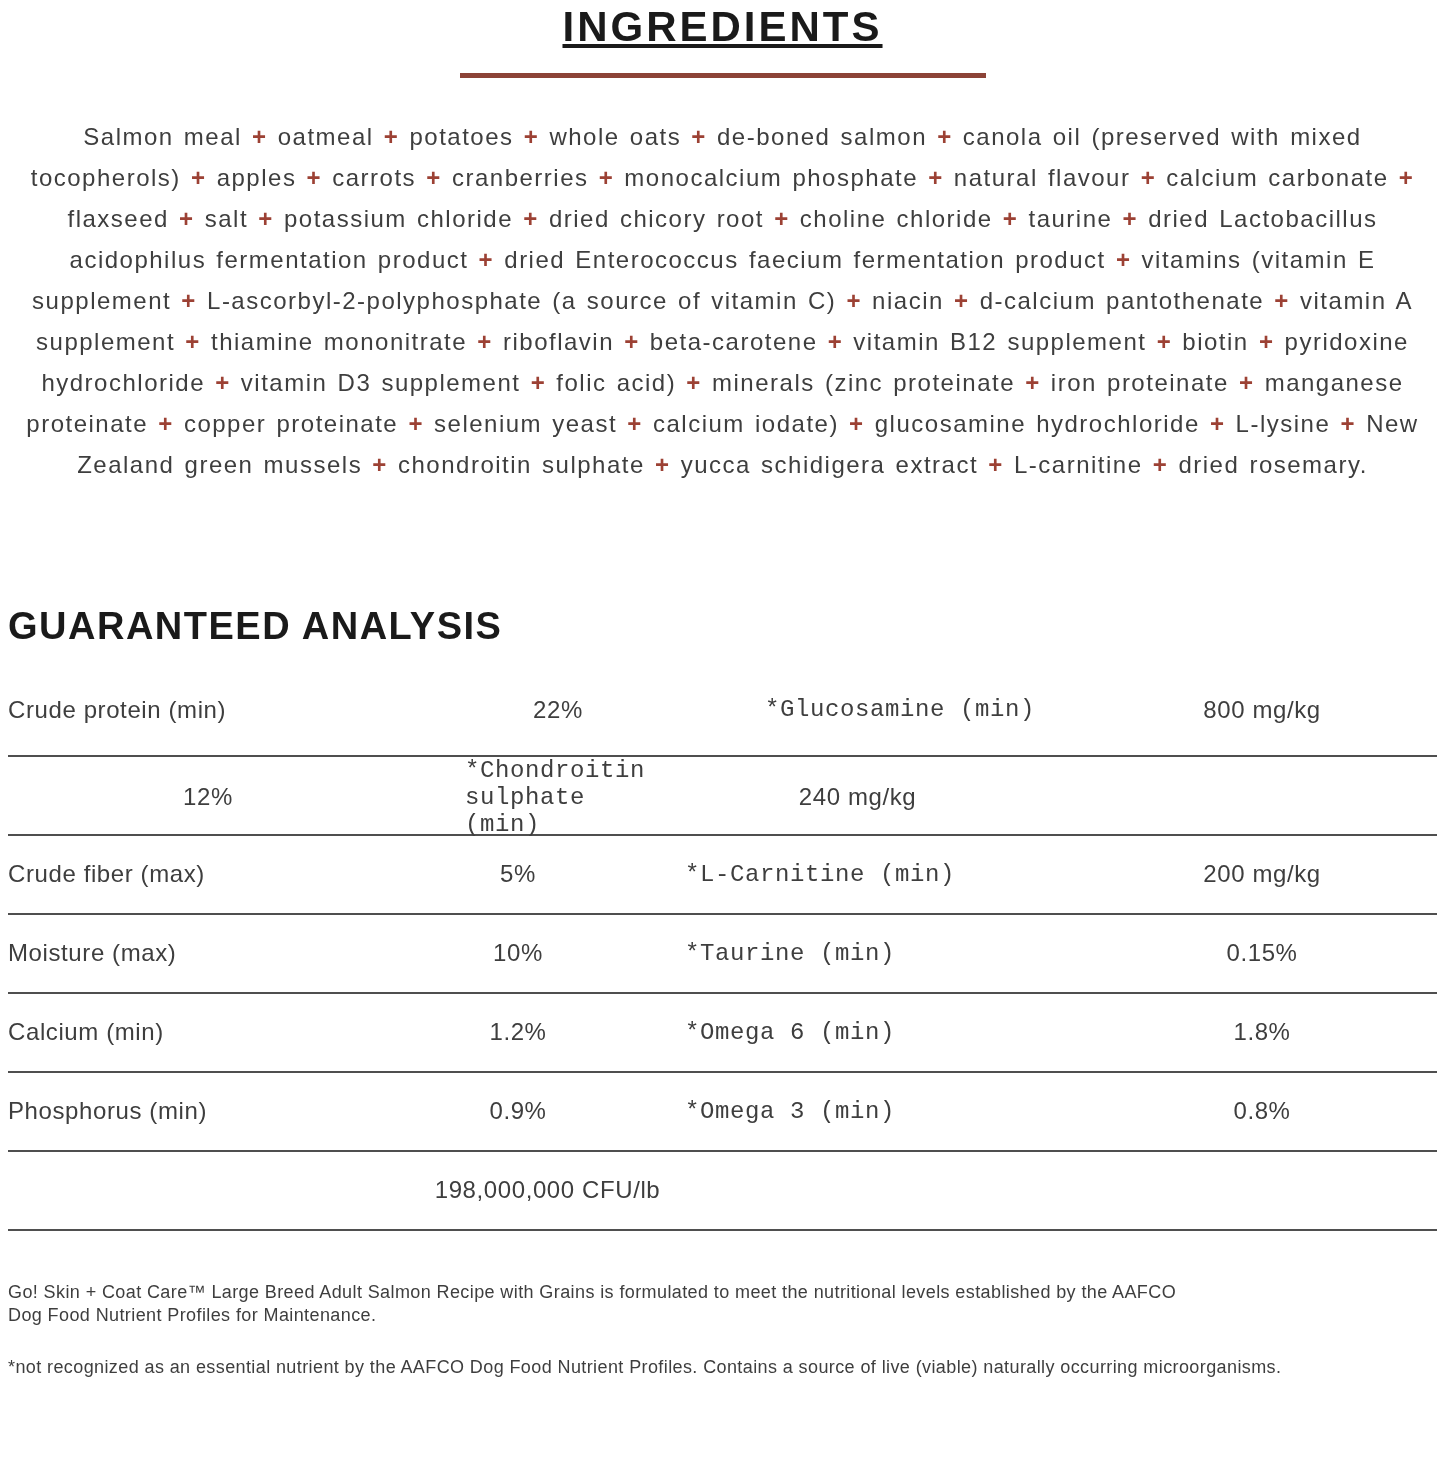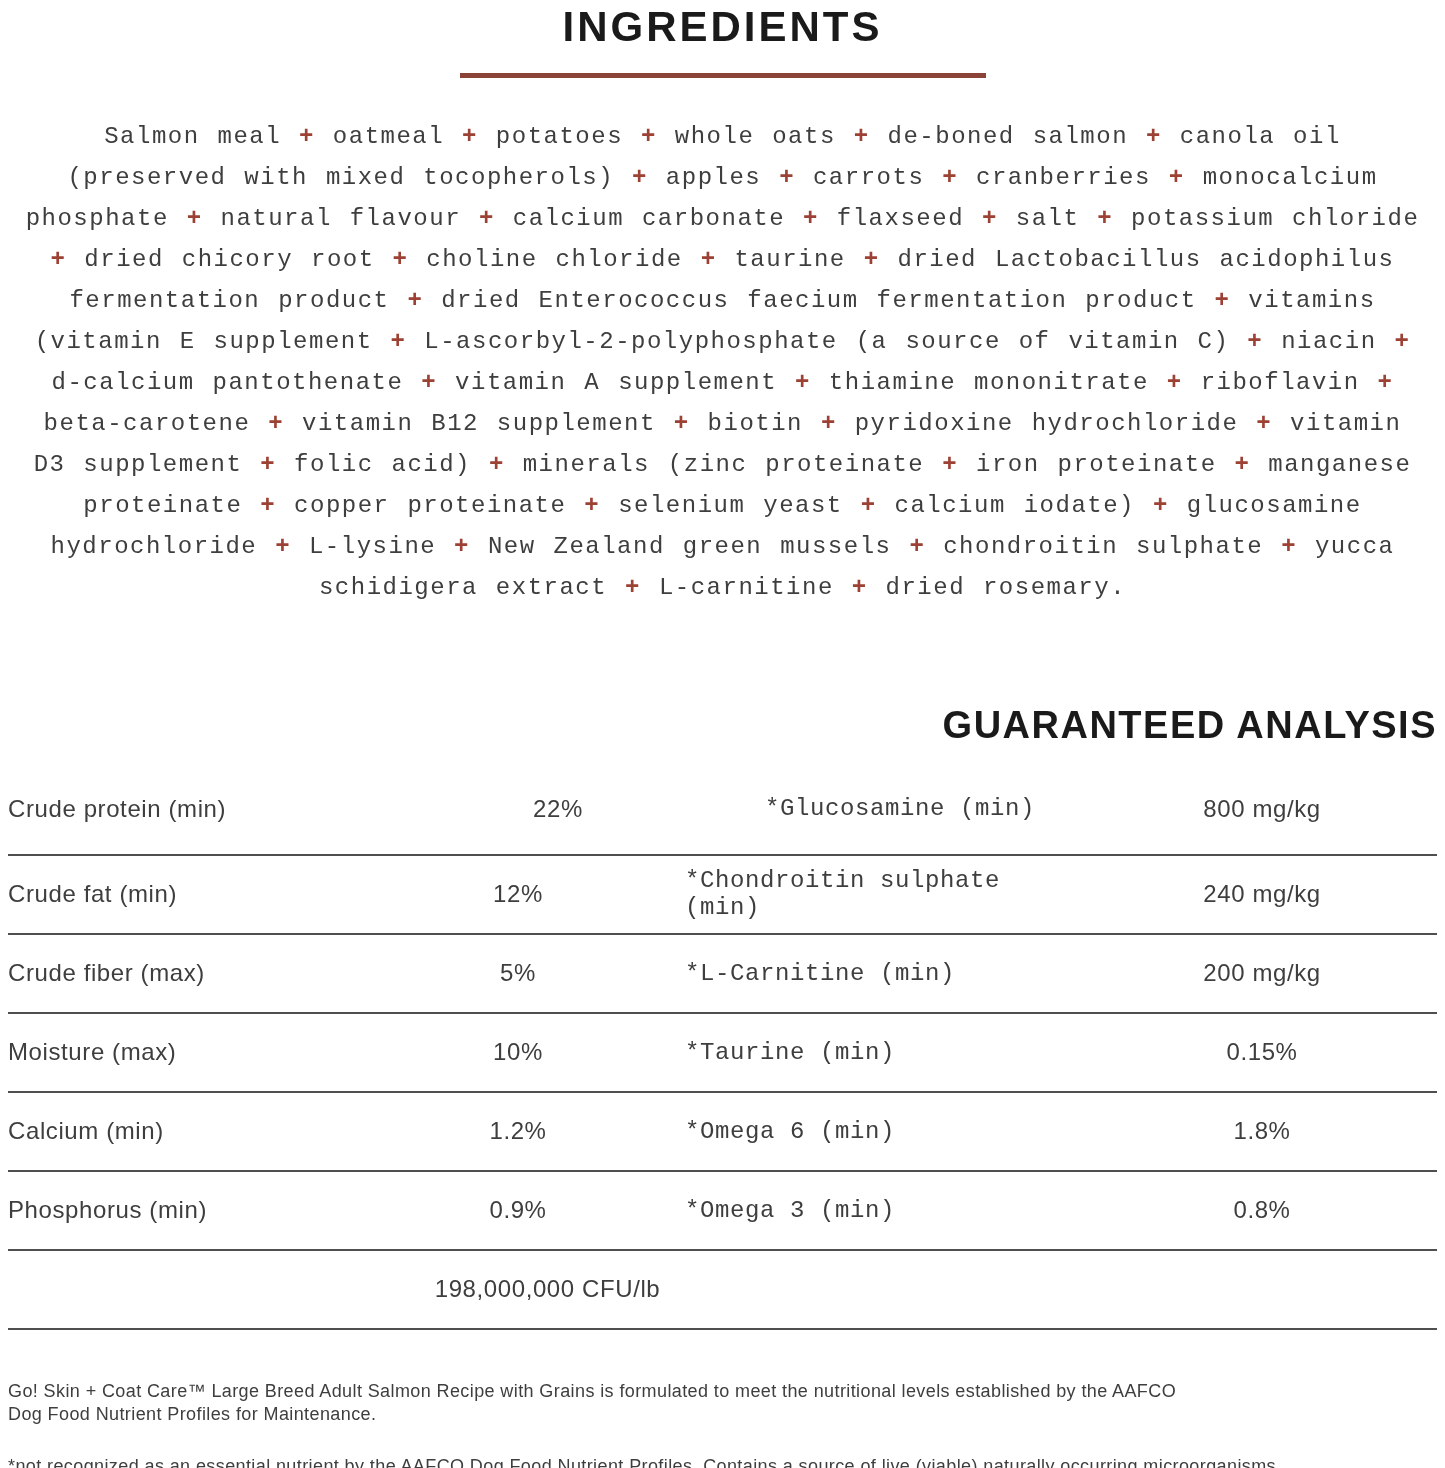--- a/index.html
+++ b/index.html
@@ -19,51 +19,51 @@
   .page{width:1445px;height:1468px;padding:6px 8px 0 8px;}
 
   
   .ing-title{
     font-size:42px;
     line-height:1;
     font-weight:700;
     letter-spacing:3px;
     color:var(--heading);
     text-align:center;
+    text-decoration:underline;
   }
   .ing-rule{
     width:526px;height:5px;
     background:var(--rule);
     margin:25px auto 0 auto;
   }
   .ing-text{
     margin:38px auto 13px auto;
     width:1396px;
     font-size:24px;
     line-height:41px;
     letter-spacing:1.5px;
     word-spacing:2px;
     text-align:center;
     color:var(--body);
-    font-family:Liberation Mono, monospace;
   }
   .ing-text .plus{
     color:var(--accent);
     font-weight:700;
   }
 
   
   .ga-heading{
-    margin-top:96px;
+    margin-top:120px;
     font-size:38px;
     line-height:1.15;
     font-weight:700;
     letter-spacing:1.5px;
     color:var(--heading);
-    text-align:right;
+    text-align:left;
   }
   .ga-table{margin-top:16px;}
   .ga-row{
     display:grid;
     grid-template-columns:400px 220px 1fr 350px;
     align-items:center;
     height:79px;
     border-bottom:2px solid var(--divider);
     font-size:24px;
     letter-spacing:0.6px;
@@ -103,21 +103,20 @@
   <div class="ga-table">
 
     <div class="ga-row">
       <span class="l-label">Crude protein (min)</span>
       <span class="l-value">22%</span>
       <span class="r-label">*Glucosamine (min)</span>
       <span class="r-value">800 mg/kg</span>
     </div>
 
     <div class="ga-row">
-      <span class="l-label">Crude fat (min)</span>
       <span class="l-value">12%</span>
       <span class="r-label">*Chondroitin sulphate (min)</span>
       <span class="r-value">240 mg/kg</span>
     </div>
 
     <div class="ga-row">
       <span class="l-label">Crude fiber (max)</span>
       <span class="l-value">5%</span>
       <span class="r-label">*L-Carnitine (min)</span>
       <span class="r-value">200 mg/kg</span>

